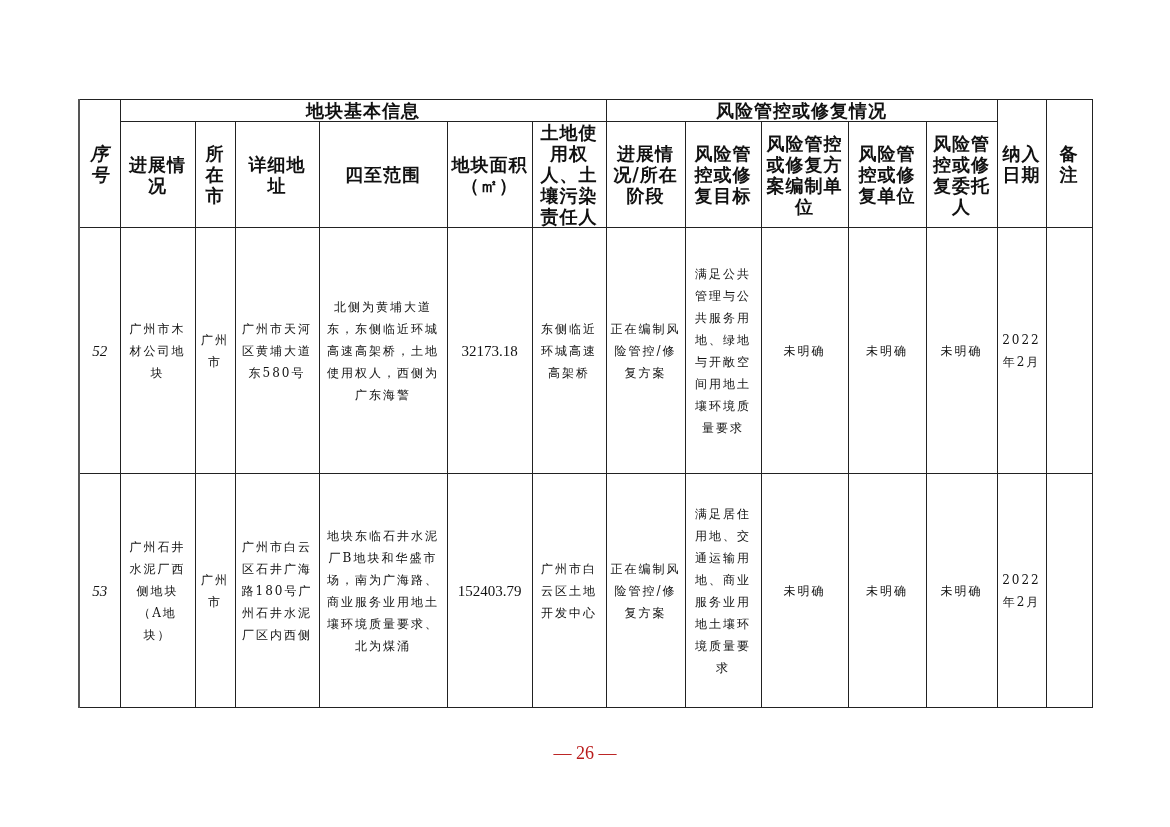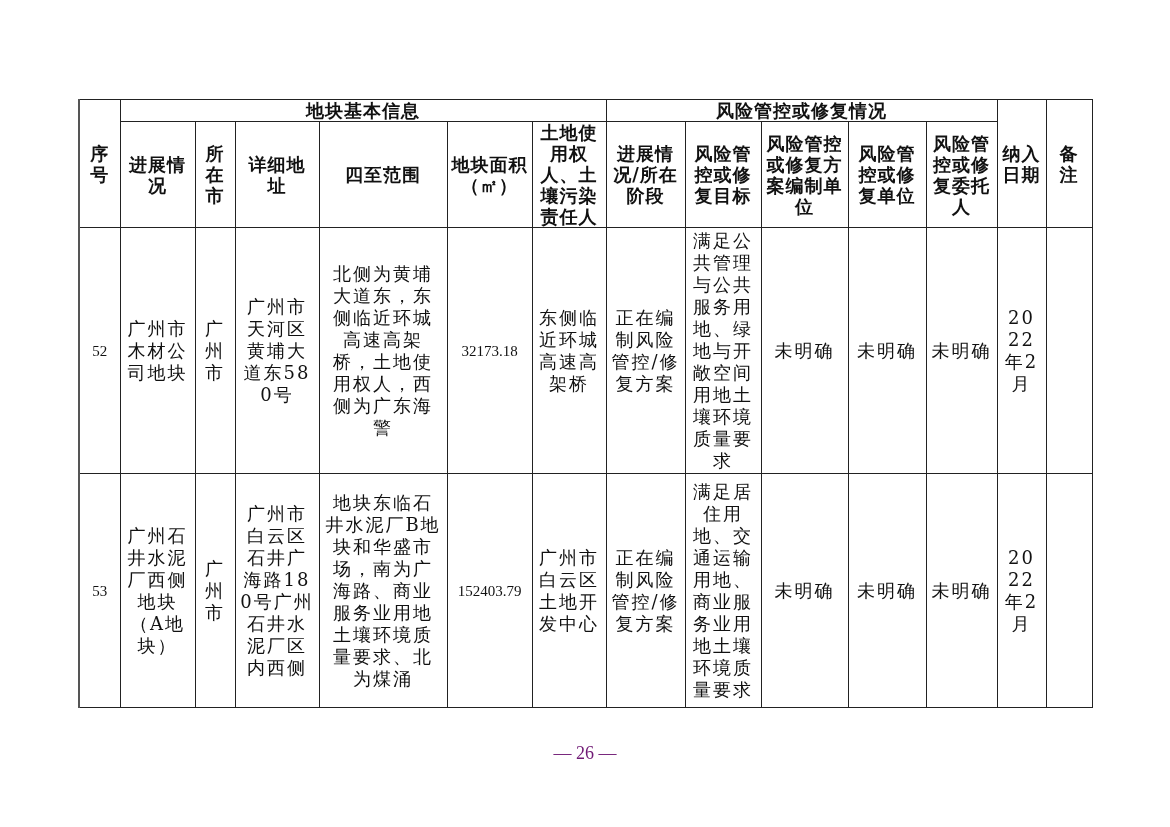--- a/index.html
+++ b/index.html
@@ -26,46 +26,46 @@
       top: 99px;
       width: 1013px;
       border-collapse: collapse;
       table-layout: fixed;
     }
     table.register td, table.register th {
       border: 1px solid #222222;
       padding: 0 4px;
       text-align: center;
       vertical-align: middle;
-      font-size: 18px;
+      font-size: 12px;
       line-height: 22px;
       word-break: break-all;
     }
     table.register th {
       font-weight: bold;
       font-size: 18px;
       line-height: 21px;
       letter-spacing: 1px;
     }
     table.register tr.h1 th { height: 21px; }
     table.register tr.h2 th { height: 103px; }
     table.register tr.r52 td { height: 245px; }
     table.register tr.r53 td { height: 233px; }
     table.register td.num { font-family: "Liberation Serif", serif; font-size: 15px; }
     table.register td.txt { letter-spacing: 2px; }
-    .outer-left { border-left: 2px solid #555 !important; }
+    .outer-left { border-left: 2px solid #555 !important; font-style: italic; }
     .page-number {
       position: absolute;
       left: 0;
       width: 1170px;
       top: 743px;
       text-align: center;
       font-family: "Liberation Serif", serif;
       font-size: 18px;
-      color: #701a75;
+      color: #b91c1c;
     }
   </style>
 </head>
 <body>
 
 <div class="page">
 
   <table class="register">
     <colgroup>
       <col style="width:41px">

